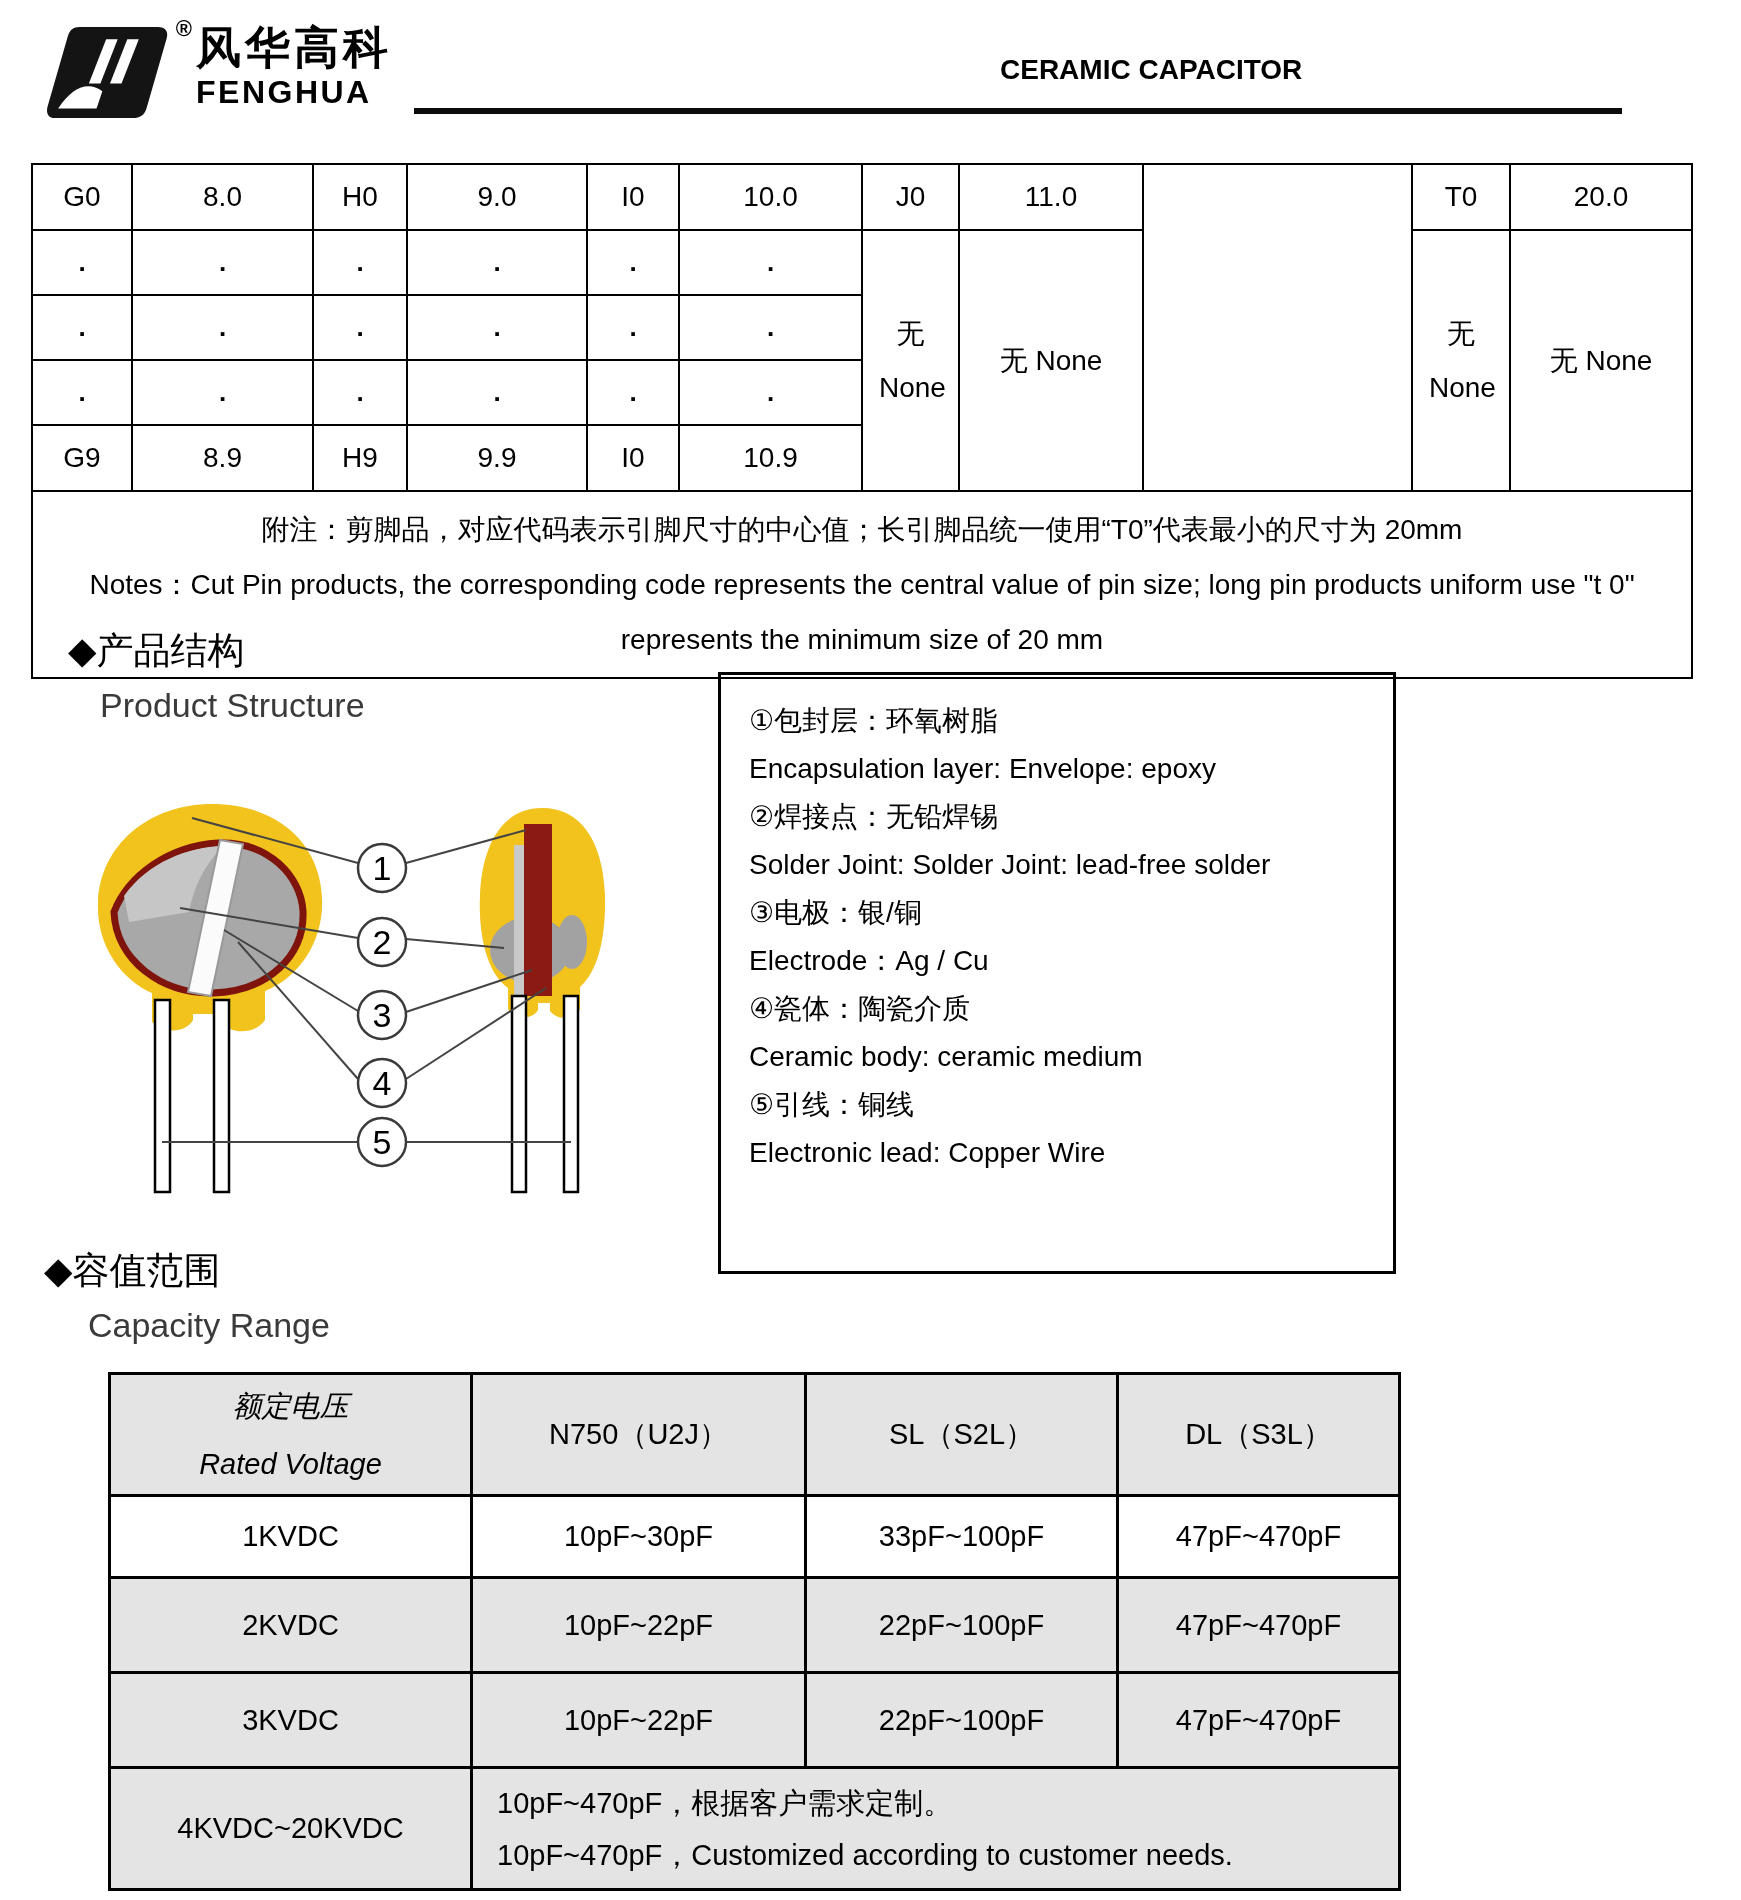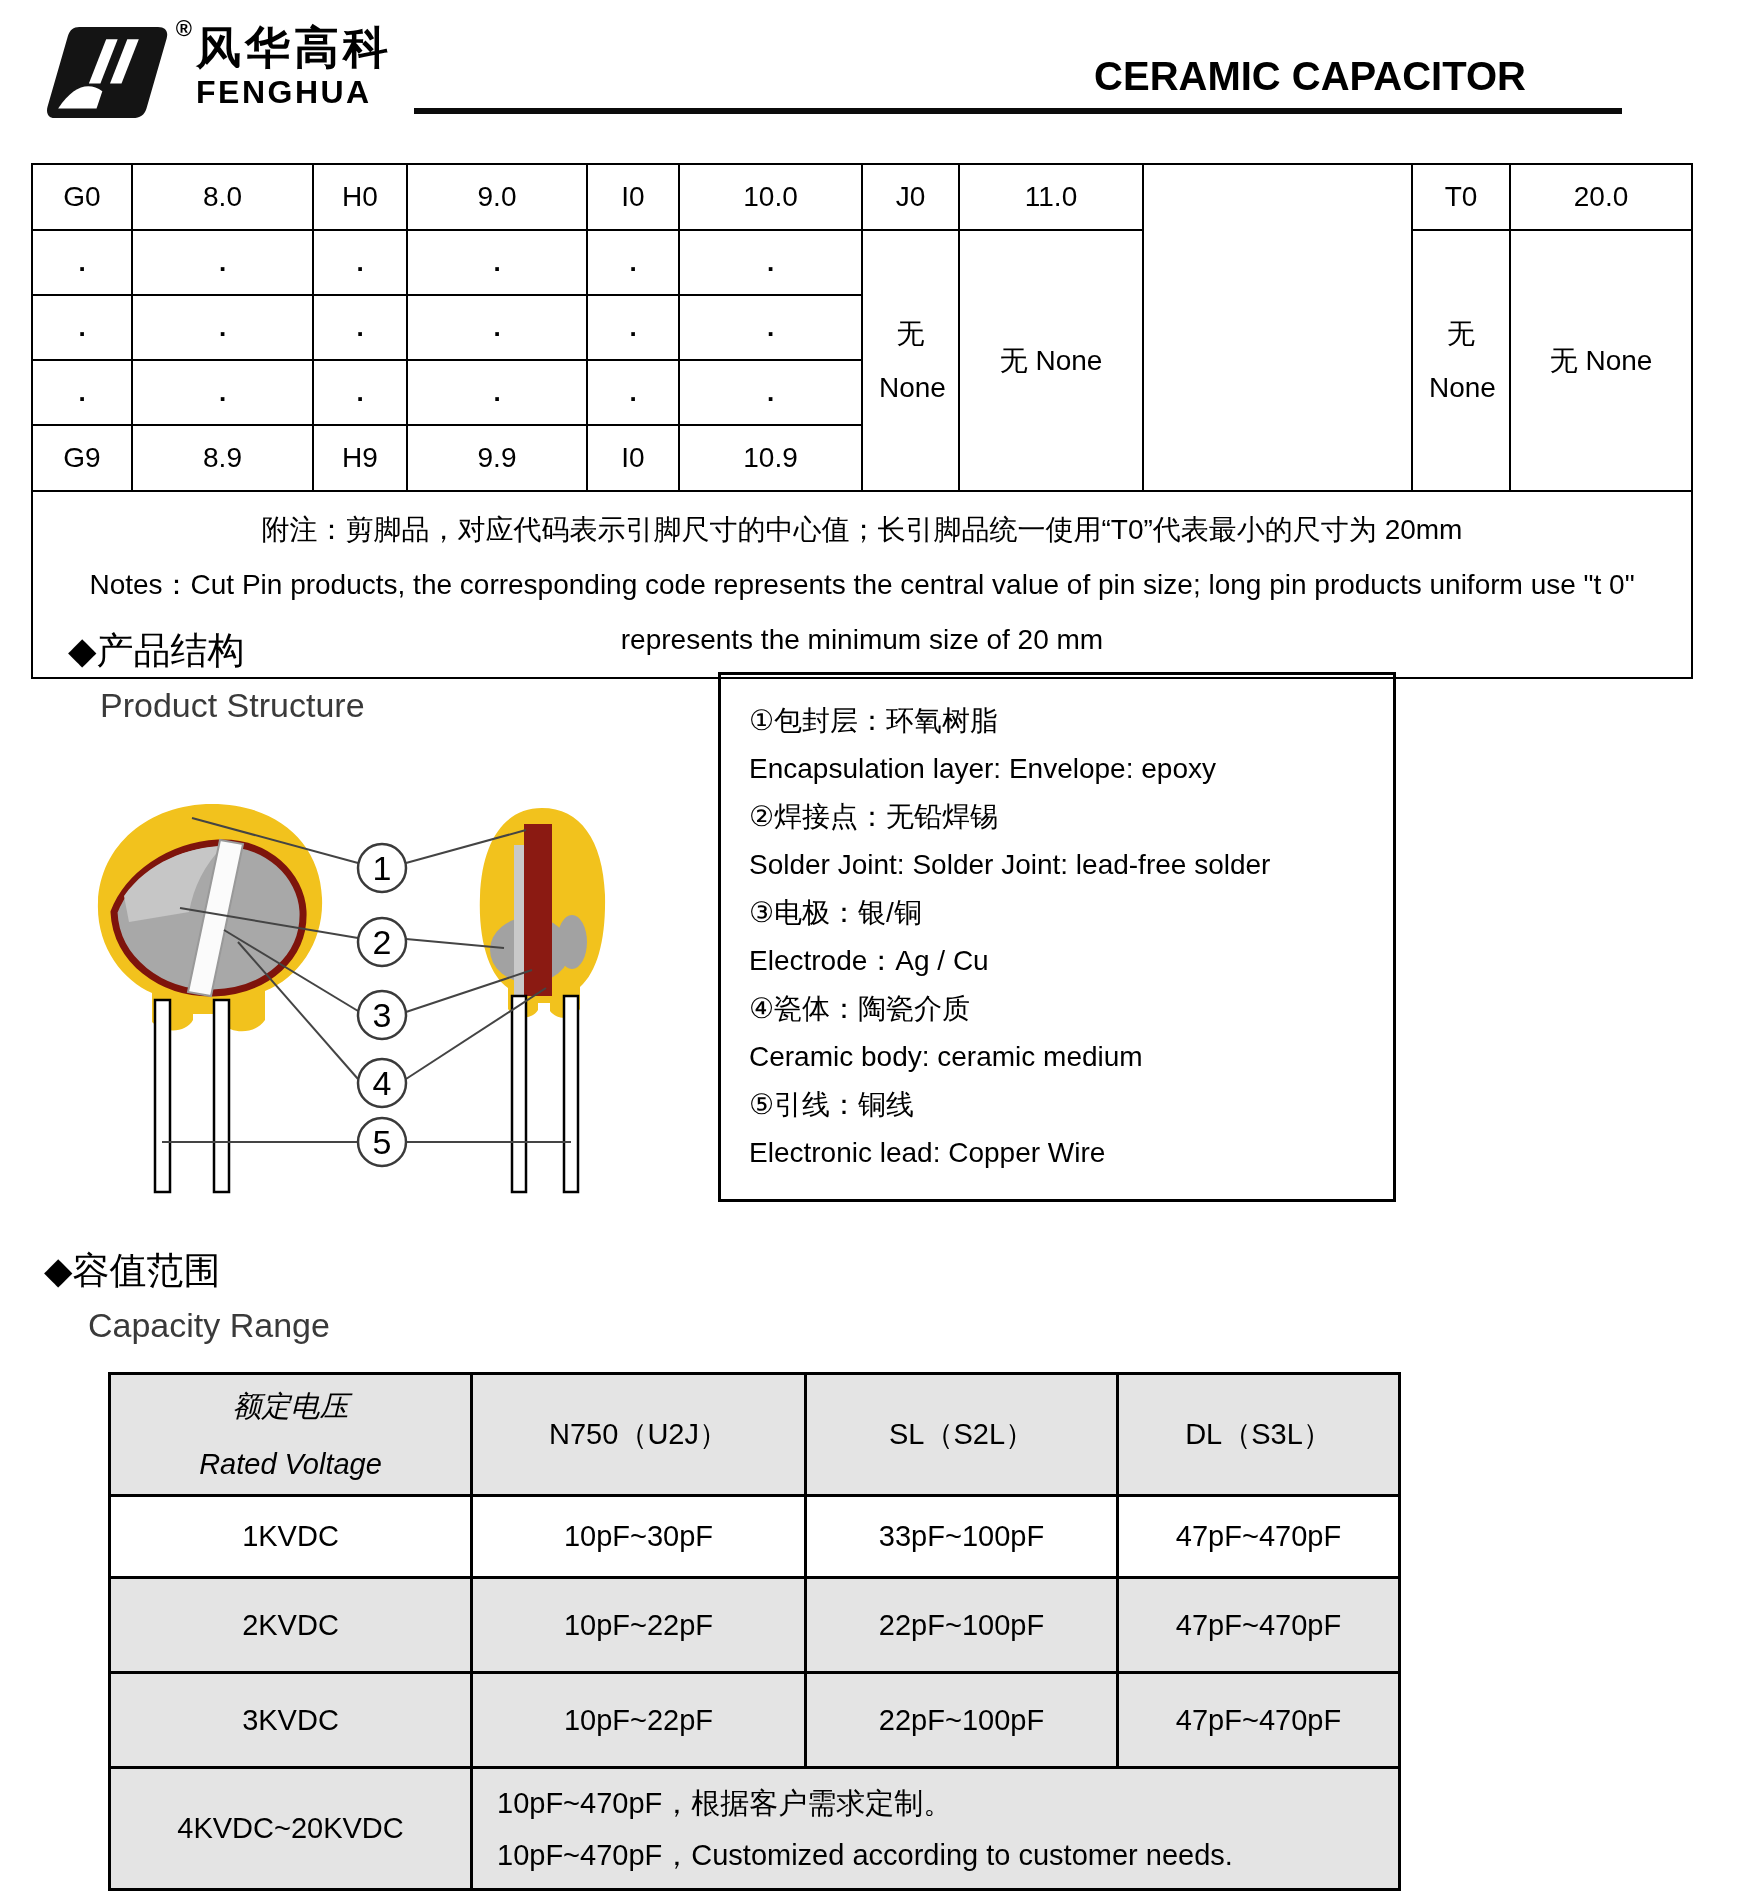--- a/index.html
+++ b/index.html
@@ -9,22 +9,22 @@
     font-family:"Liberation Sans","DejaVu Sans",sans-serif; color:#000; overflow:hidden;
   }
 
   
   .logo { position:absolute; left:46px; top:24px; display:flex; align-items:flex-start; gap:22px; }
   .logo-mark { position:relative; width:128px; height:96px; }
   .logo-mark svg { width:128px; height:96px; display:block; }
   .reg { position:absolute; right:-18px; top:-8px; font-size:22px; font-weight:bold; }
   .logo-cn { font-size:45px; font-weight:bold; letter-spacing:4px; line-height:1.05; }
   .logo-en { font-size:32px; font-weight:bold; letter-spacing:2.5px; margin-top:3px; }
-  .doc-title { position:absolute; top:54px; left:1000px; width:620px; text-align:center;
-               font-size:40px; font-weight:bold; }
+  .doc-title { position:absolute; top:54px; left:1000px; width:620px; text-align:left;
+               font-size:28px; font-weight:bold; }
   .header-rule { position:absolute; top:108px; left:414px; width:1208px; height:6px; background:#0b0b0b; }
 
   
   .pin-table { position:absolute; left:31px; top:163px; width:1660px;
                border-collapse:collapse; table-layout:fixed; font-size:28px; }
   .pin-table td { border:2.5px solid #000; text-align:center; vertical-align:middle; padding:16px; }
   .pin-table tr.r1 td { height:44px; }
   .pin-table tr.rd td { height:62px; }
   .pin-table tr.r5 td { height:44px; }
   .dot-cell { font-weight:bold; font-size:26px; }
@@ -35,21 +35,21 @@
 
   
   .sec-zh { position:absolute; font-size:37px; color:#000; }
   .sec-en { position:absolute; font-size:34px; color:#3a3a3a; }
   #sec1-zh { left:44px; top:626px;margin-left:24px; }
   #sec1-en { left:80px; top:686px;margin-left:20px; }
   #sec2-zh { left:44px; top:1246px; }
   #sec2-en { left:88px; top:1306px; }
 
   
-  .legend-box { position:absolute; left:718px; top:672px; width:678px; height:530px;
+  .legend-box { position:absolute; left:718px; top:672px; width:678px; height:602px;
                 border:3px solid #000; padding:22px 8px 0 28px; }
   .legend-line { font-size:28px; line-height:48px; white-space:nowrap; }
 
   
   .diagram { position:absolute; left:52px; top:790px; width:612px; height:414px; }
 
   
   .cap-table { position:absolute; left:108px; top:1372px; width:1290px;
                border-collapse:collapse; table-layout:fixed; font-size:29px; }
   .cap-table td { border:3px solid #000; text-align:center; vertical-align:middle; }

